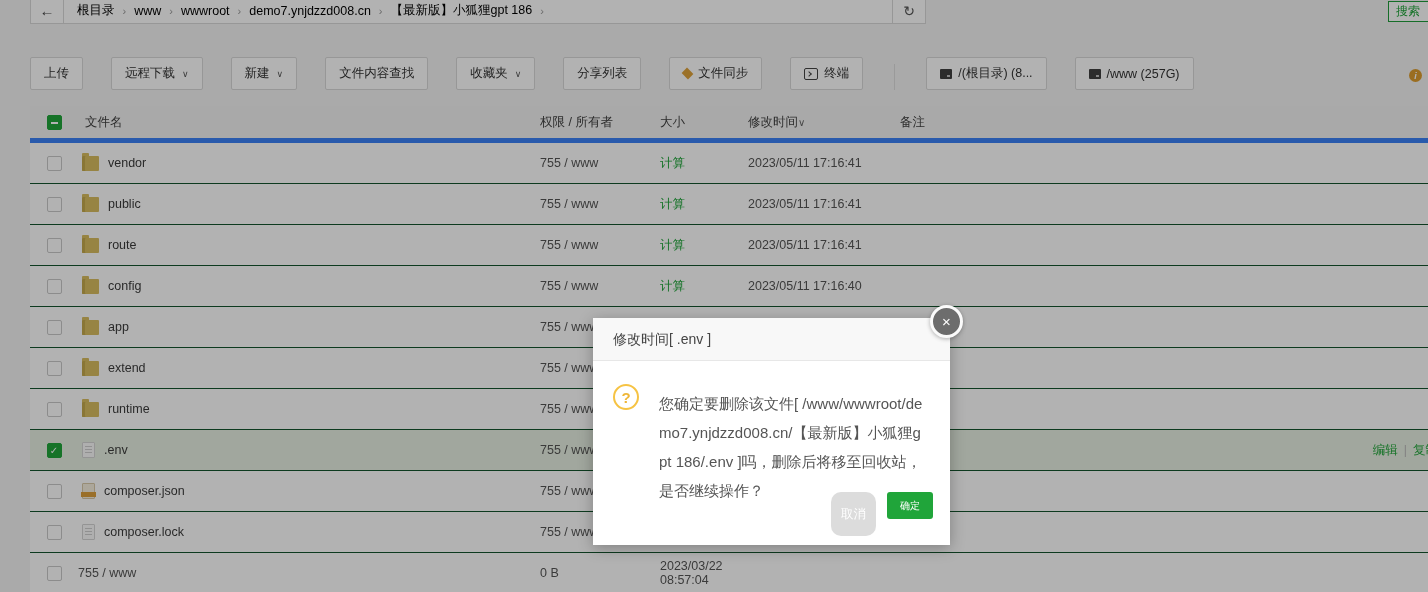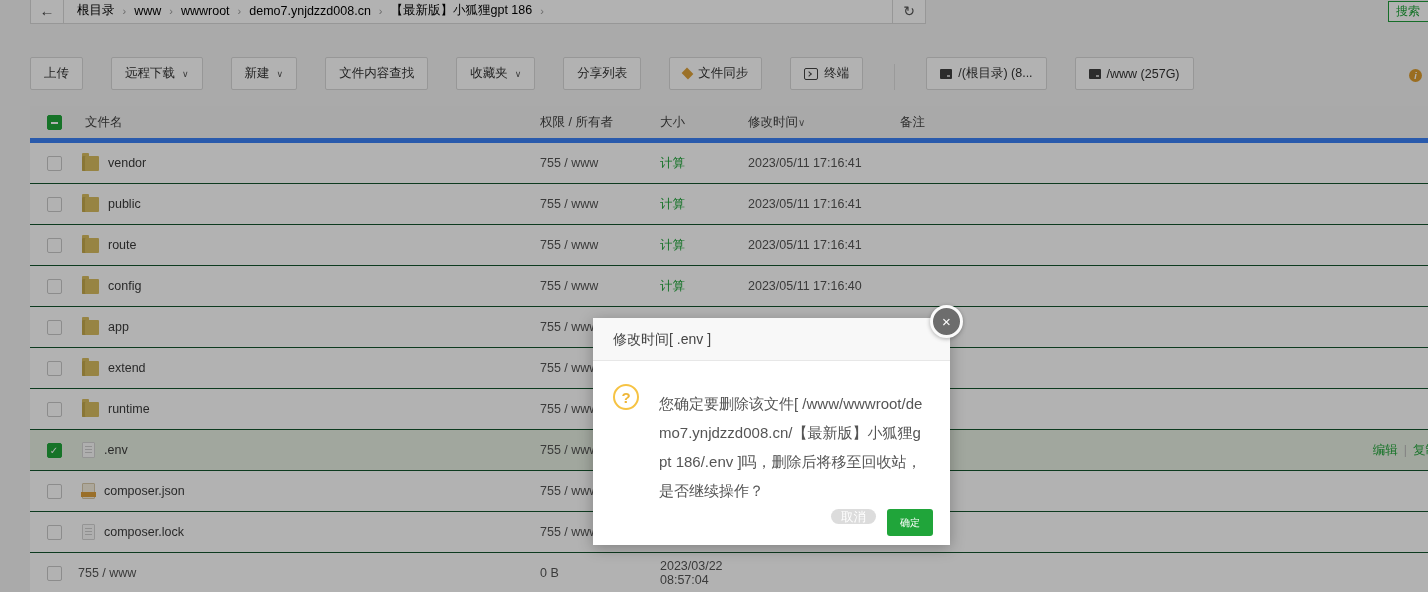--- a/index.html
+++ b/index.html
@@ -76,21 +76,21 @@
   .dlg-close{position:absolute;top:-13px;right:-13px;width:27px;height:27px;border-radius:50%;background:#6d6d6d;
     border:3px solid #fbfbfb;color:#fff;font-size:15px;line-height:1;display:flex;align-items:center;justify-content:center;
     padding:0;cursor:pointer;box-sizing:content-box;box-shadow:0 1px 4px rgba(0,0,0,.3)}
   .dlg-head{height:42px;line-height:42px;background:#f8f8f8;border-bottom:1px solid #e7e7e7;padding-left:20px;
     font-size:14px;color:#444}
   .dlg-body{padding:20px 16px 0 20px;display:flex;gap:12px}
   .help-icon{flex:0 0 auto;width:26px;height:26px;border-radius:50%;border:2px solid #f6c344;color:#efb637;
     font-weight:bold;font-size:15px;display:flex;align-items:center;justify-content:center;margin-top:3px;box-sizing:border-box}
   .dlg-msg{margin:8px;font-size:15px;line-height:29px;color:#555;word-break:break-all;width:281px}
   .dlg-foot{position:absolute;right:17px;bottom:9px;display:flex;gap:11px}
-  .btn-cancel{min-width:44px;height:15px;background:#dcdcdc;color:#fff;font-size:12.5px;border:none;border-radius:10px;cursor:pointer;padding:0 10px}
+  .btn-cancel{min-width:44px;height:44px;background:#dcdcdc;color:#fff;font-size:12.5px;border:none;border-radius:10px;cursor:pointer;padding:0 10px}
   .btn-ok{min-width:46px;height:27px;background:#20a53a;color:#fff;font-size:10px;border:none;border-radius:3px;cursor:pointer;padding:0 10px}
 </style>
 </head>
 <body>
 
 <div class="stage">
 
   <div class="crumb-bar">
     <button class="back-cell">
       <span>←</span>

